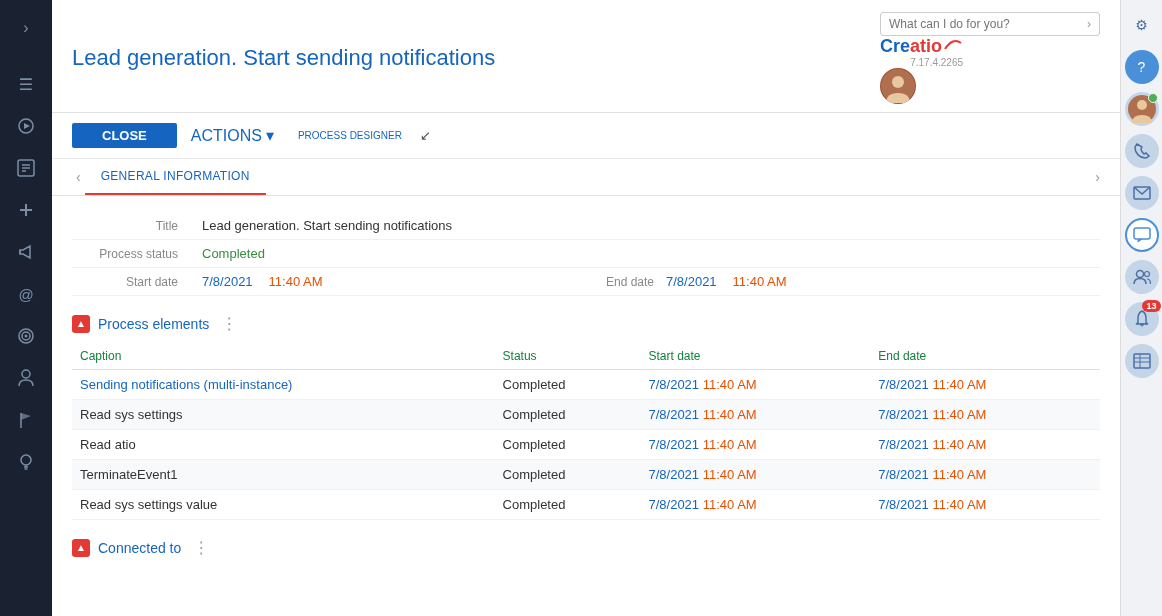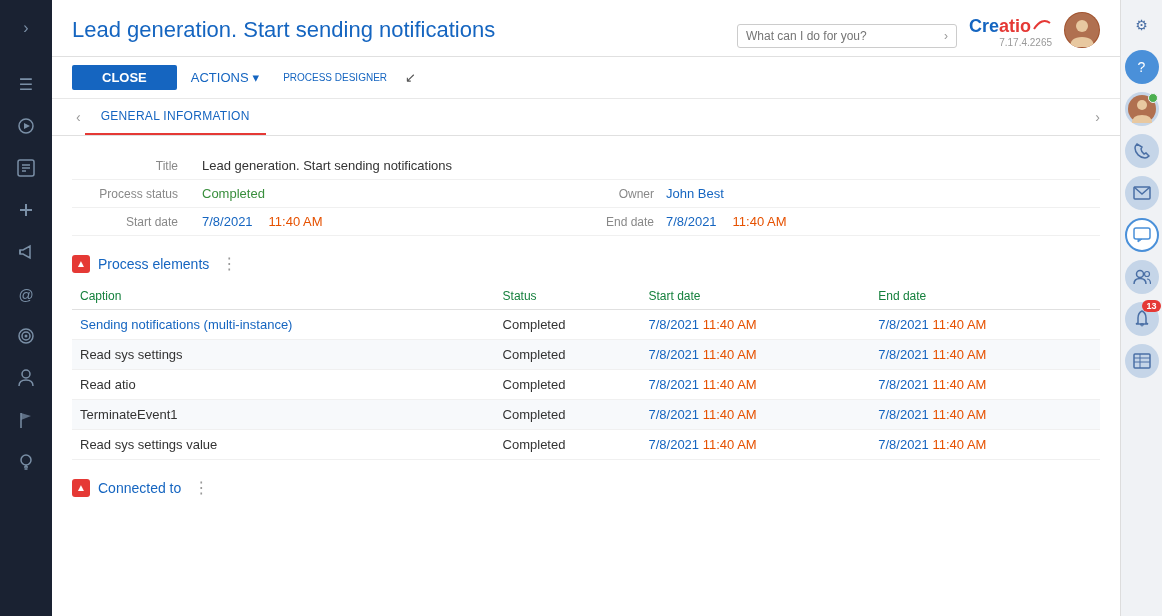--- a/index.html
+++ b/index.html
@@ -89,22 +89,23 @@
       justify-content: space-between;
       background: #fff;
     }
     .page-title-text {
       font-size: 22px;
       color: #1565c0;
       font-weight: 400;
     }
     .header-right {
       display: flex;
-      align-items: flex-end;
-      gap: 12px;
+      align-items: flex-start;
+      gap: 0;
+      flex-direction: column;
     }
     .search-box {
       display: flex;
       align-items: center;
       border: 1px solid #ccc;
       border-radius: 3px;
       padding: 4px 8px;
       width: 220px;
       background: #fff;
     }
@@ -152,21 +153,21 @@
       font-size: 13px;
       font-weight: 600;
       cursor: pointer;
       border-radius: 2px;
     }
     .btn-actions {
       background: transparent;
       color: #1565c0;
       border: none;
       padding: 5px 10px;
-      font-size: 13px;
+      font-size: 16px;
       cursor: pointer;
       display: flex; align-items: center; gap: 4px;
     }
     .btn-process-designer {
       background: transparent;
       color: #1565c0;
       border: none;
       padding: 5px 10px;
       font-size: 10px;
       cursor: pointer;
@@ -420,24 +421,20 @@
 
       <div class="form-row">
         <span class="form-label">Title</span>
         <span class="form-value">Lead generation. Start sending notifications</span>
       </div>
 
       <div class="form-row-double">
         <div class="form-col">
           <span class="form-label">Process status</span>
           <span class="form-value completed">Completed</span>
-        </div>
-        <div class="form-col">
-          <span class="form-label" style="min-width:80px; text-align:right; padding-right:12px;">Owner</span>
-          <span class="form-value link">John Best</span>
         </div>
       </div>
 
       <div class="form-row-double">
         <div class="form-col">
           <span class="form-label">Start date</span>
           <span class="form-value date">7/8/2021</span>
           <span style="width:16px"></span>
           <span class="form-value time">11:40 AM</span>
         </div>

